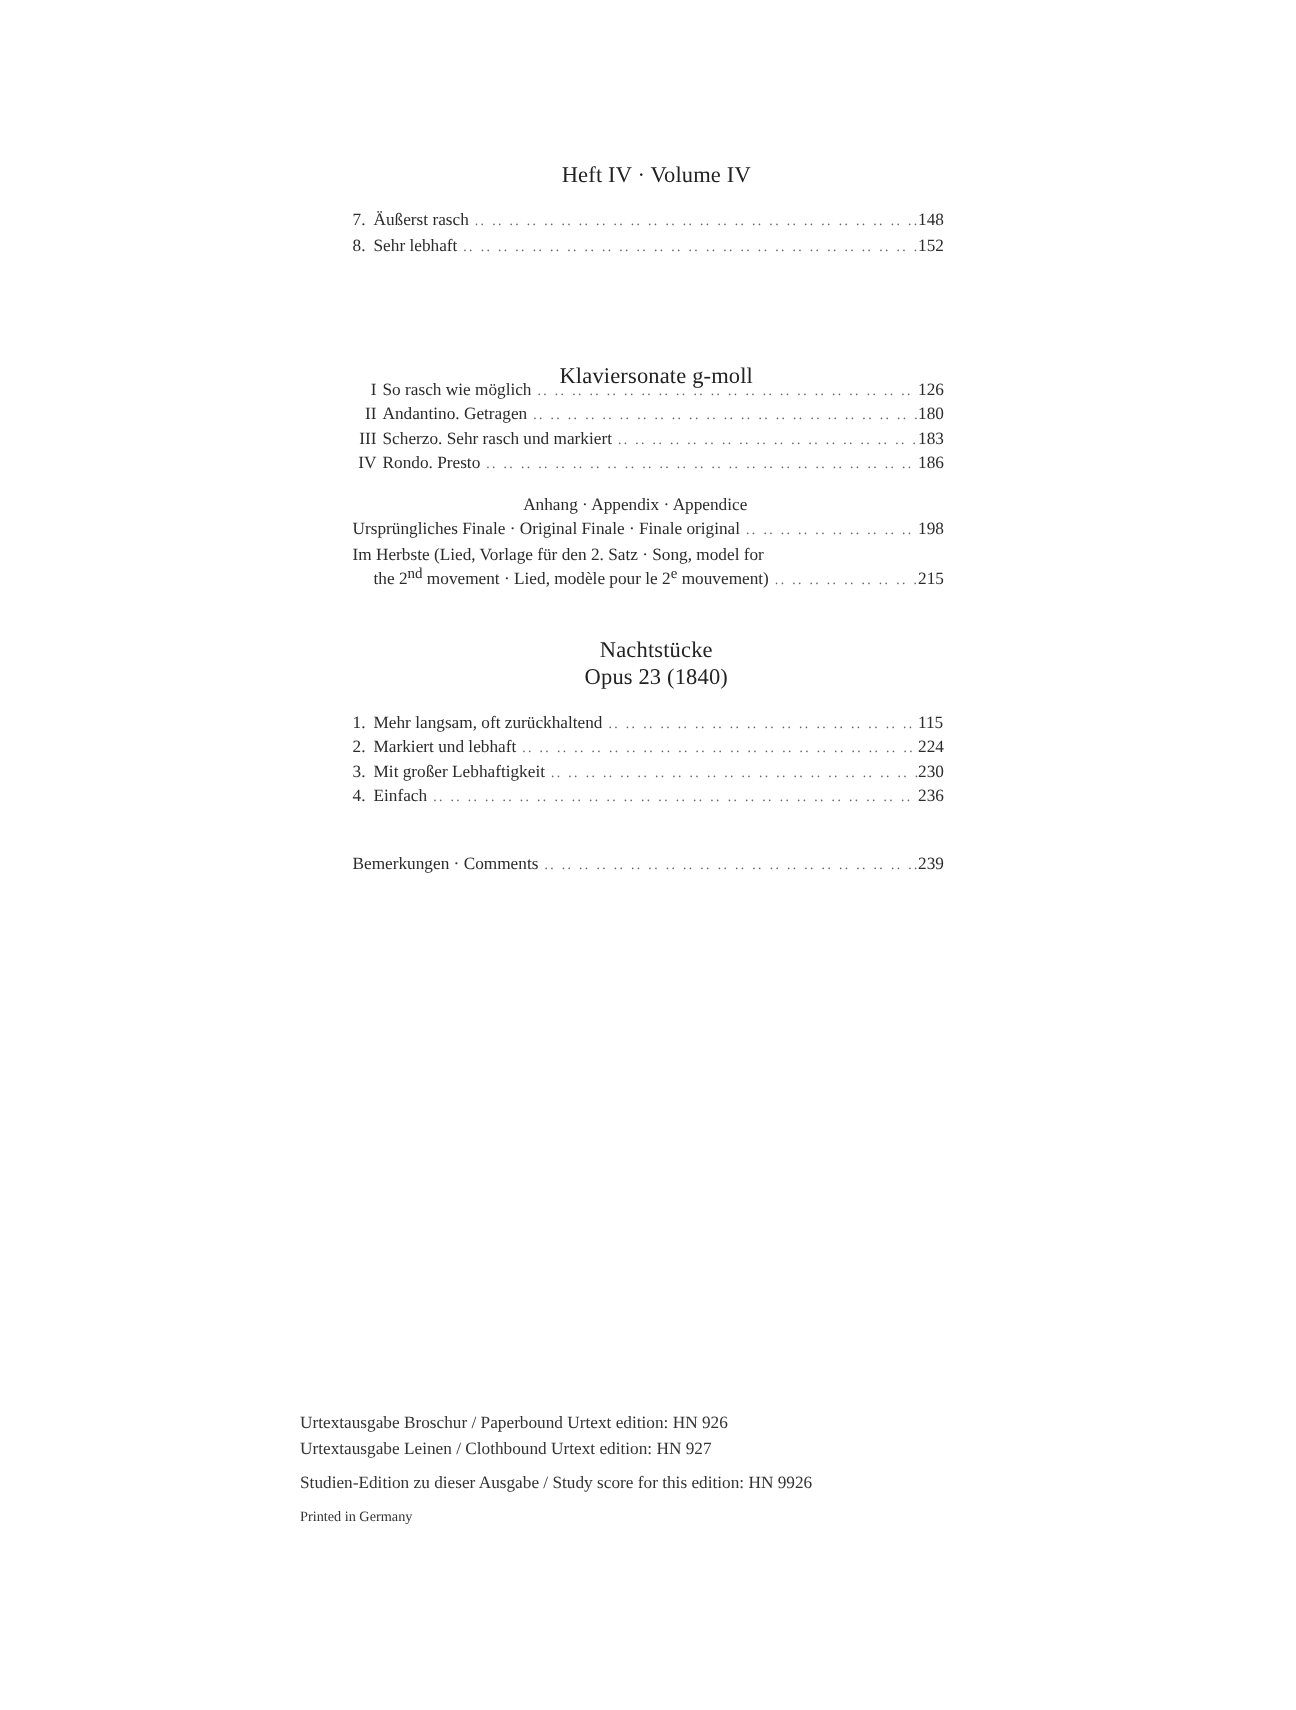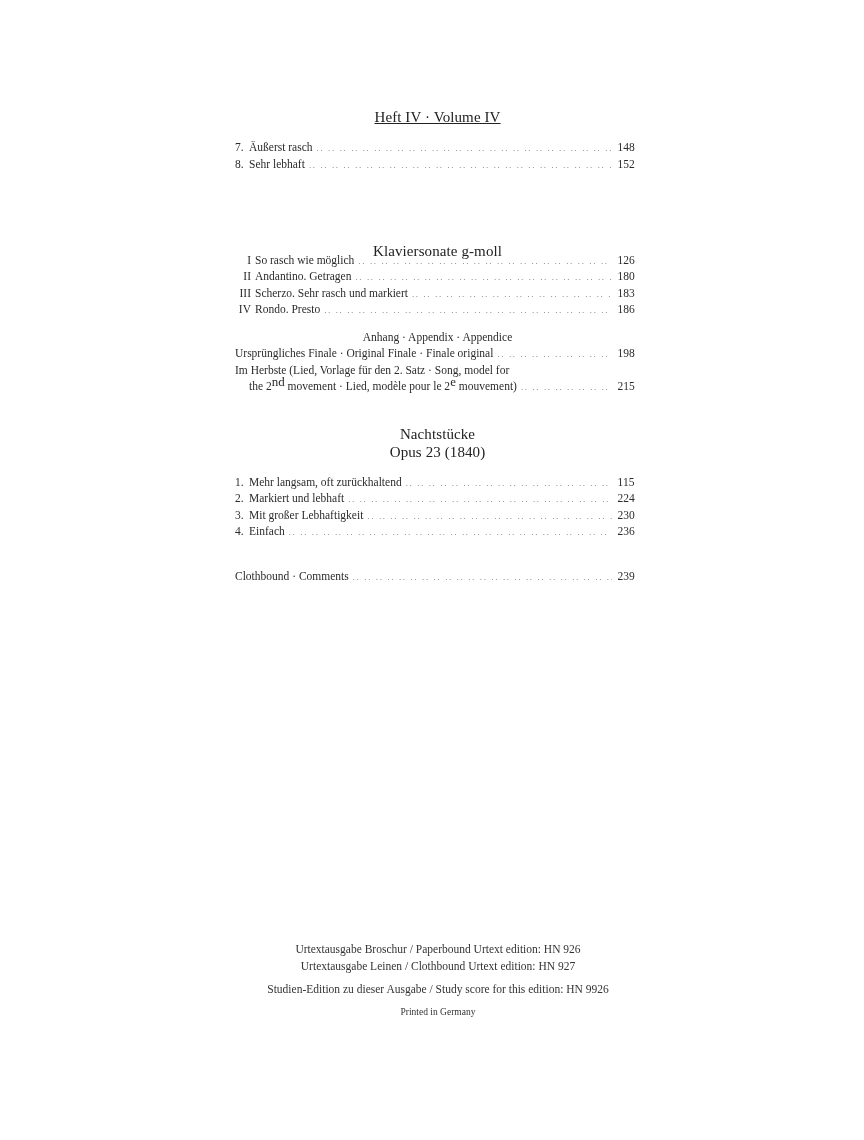--- a/index.html
+++ b/index.html
@@ -69,65 +69,65 @@
       white-space: nowrap;
       position: relative;
       top: 0px;
     }
     .row .leader::before {
       content: ".. .. .. .. .. .. .. .. .. .. .. .. .. .. .. .. .. .. .. .. .. .. .. .. .. .. .. .. .. .. .. .. .. .. .. .. .. .. .. .. .. .. .. .. .. .. .. .. .. .. .. .. .. .. .. .. .. ..";
     }
     .row .page-no {
       flex: 0 0 auto;
       width: 28px;
-      text-align: center;
+      text-align: left;
     }
     .row.indent .title {
       padding-left: 14px;
     }
     .plain-line {
       position: absolute;
       left: 235px;
       width: 405px;
       font-size: 11.5px;
       line-height: 16px;
       white-space: nowrap;
     }
     .subhead {
       position: absolute;
-      left: 235px;
+      left: 221px;
       width: 405px;
       text-align: center;
       font-size: 11.5px;
       line-height: 16px;
     }
     sup {
-      font-size: 13px;
+      font-size: 10px;
       line-height: 0;
       vertical-align: 4px;
     }
     .footer-line {
       position: absolute;
       left: 200px;
       width: 476px;
-      text-align: center;
+      text-align: left;
       font-size: 11.5px;
       line-height: 16px;
       color: #333;
     }
     .footer-line.small {
       font-size: 9.5px;
     }
   </style>
 </head>
 <body>
 
 <div class="page">
 
-  <div class="heading" style="top:108px;text-decoration:underline;">Heft IV · Volume IV</div>
+  <div class="heading" style="top:108px;">Heft IV · Volume IV</div>
 
   <div class="row" style="top:139px;">
     <span class="num arabic">7.</span>
     <span class="title">Äußerst rasch</span>
     <span class="leader"></span>
     <span class="page-no">148</span>
   </div>
   <div class="row" style="top:156px;">
     <span class="num arabic">8.</span>
     <span class="title">Sehr lebhaft</span>
@@ -199,21 +199,21 @@
     <span class="page-no">230</span>
   </div>
   <div class="row" style="top:523px;">
     <span class="num arabic">4.</span>
     <span class="title">Einfach</span>
     <span class="leader"></span>
     <span class="page-no">236</span>
   </div>
 
   <div class="row" style="top:568px;">
-    <span class="title">Clothbound · Comments</span>
+    <span class="title">Bemerkungen · Comments</span>
     <span class="leader"></span>
     <span class="page-no">239</span>
   </div>
 
   <div class="footer-line" style="top:941px;">Urtextausgabe Broschur / Paperbound Urtext edition: HN 926</div>
   <div class="footer-line" style="top:958px;">Urtextausgabe Leinen / Clothbound Urtext edition: HN 927</div>
   <div class="footer-line" style="top:981px;">Studien-Edition zu dieser Ausgabe / Study score for this edition: HN 9926</div>
   <div class="footer-line small" style="top:1004px;">Printed in Germany</div>
 
 </div>

